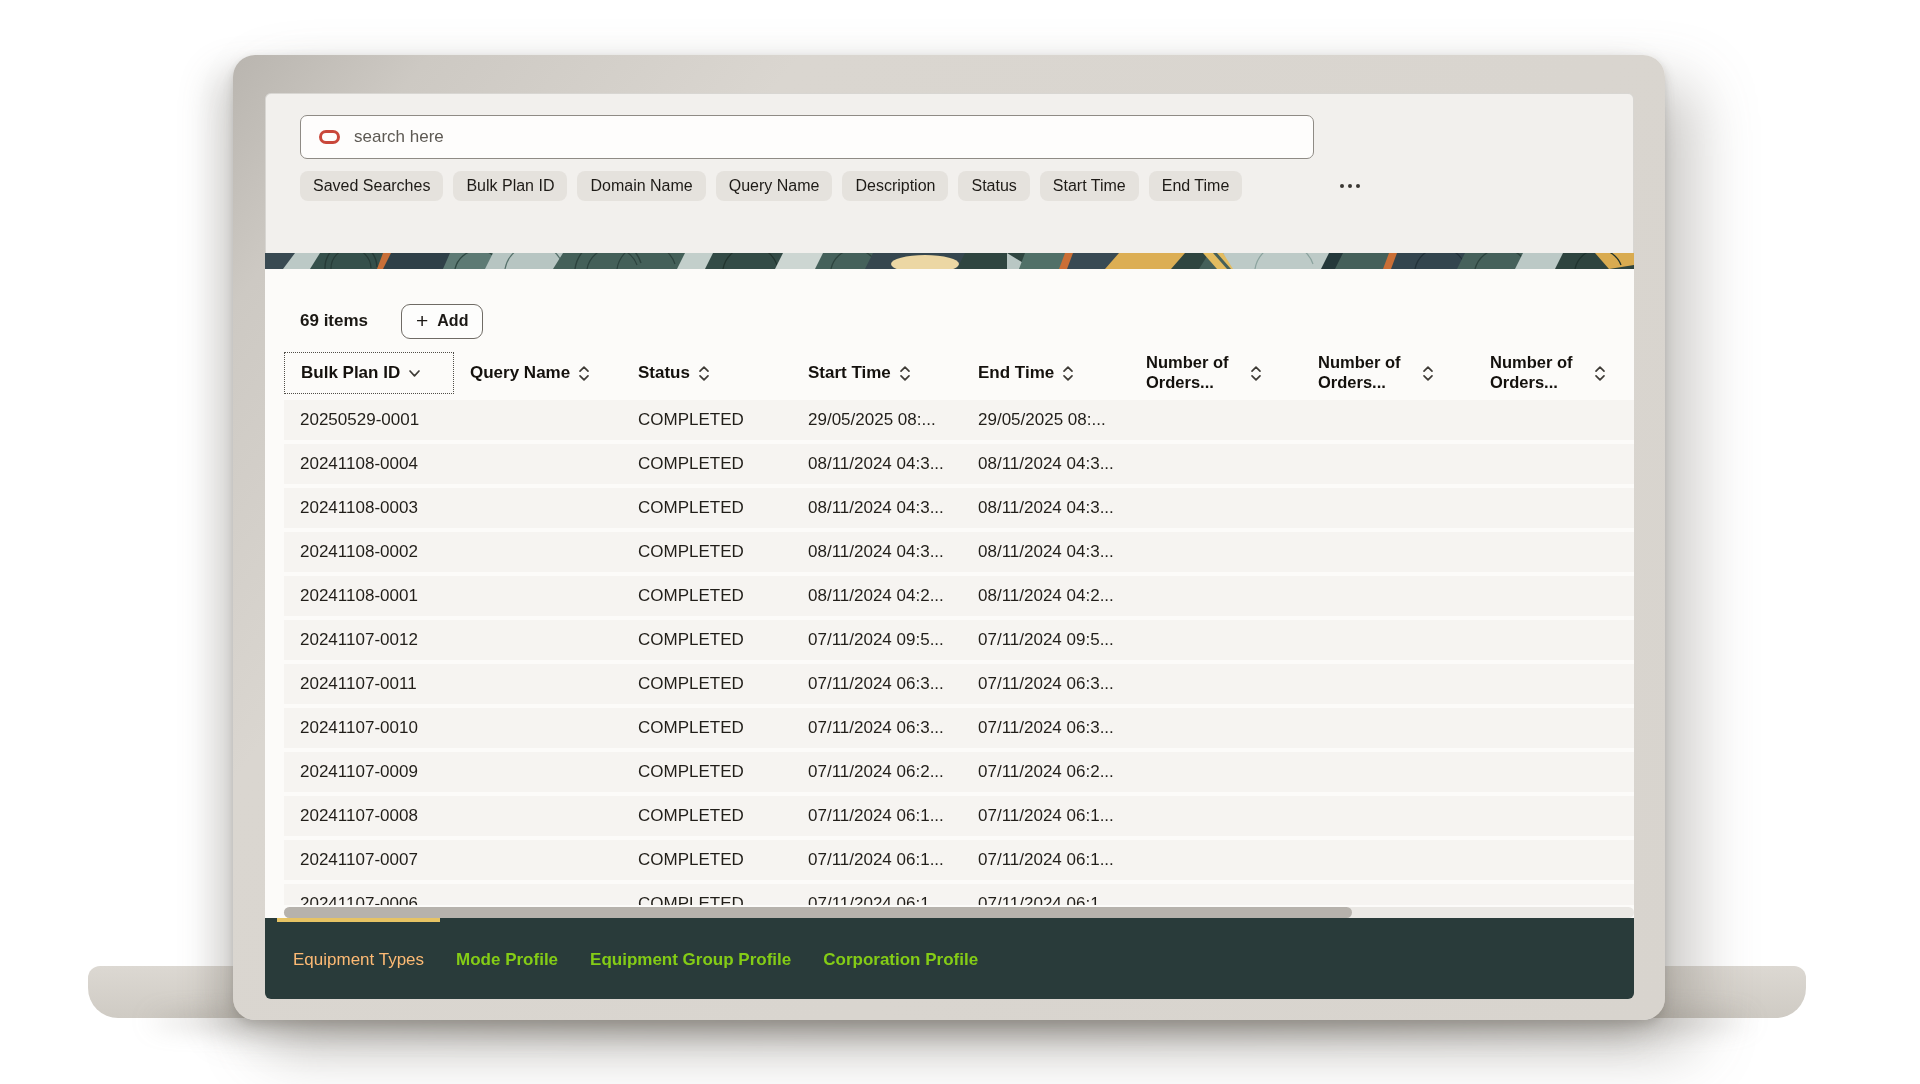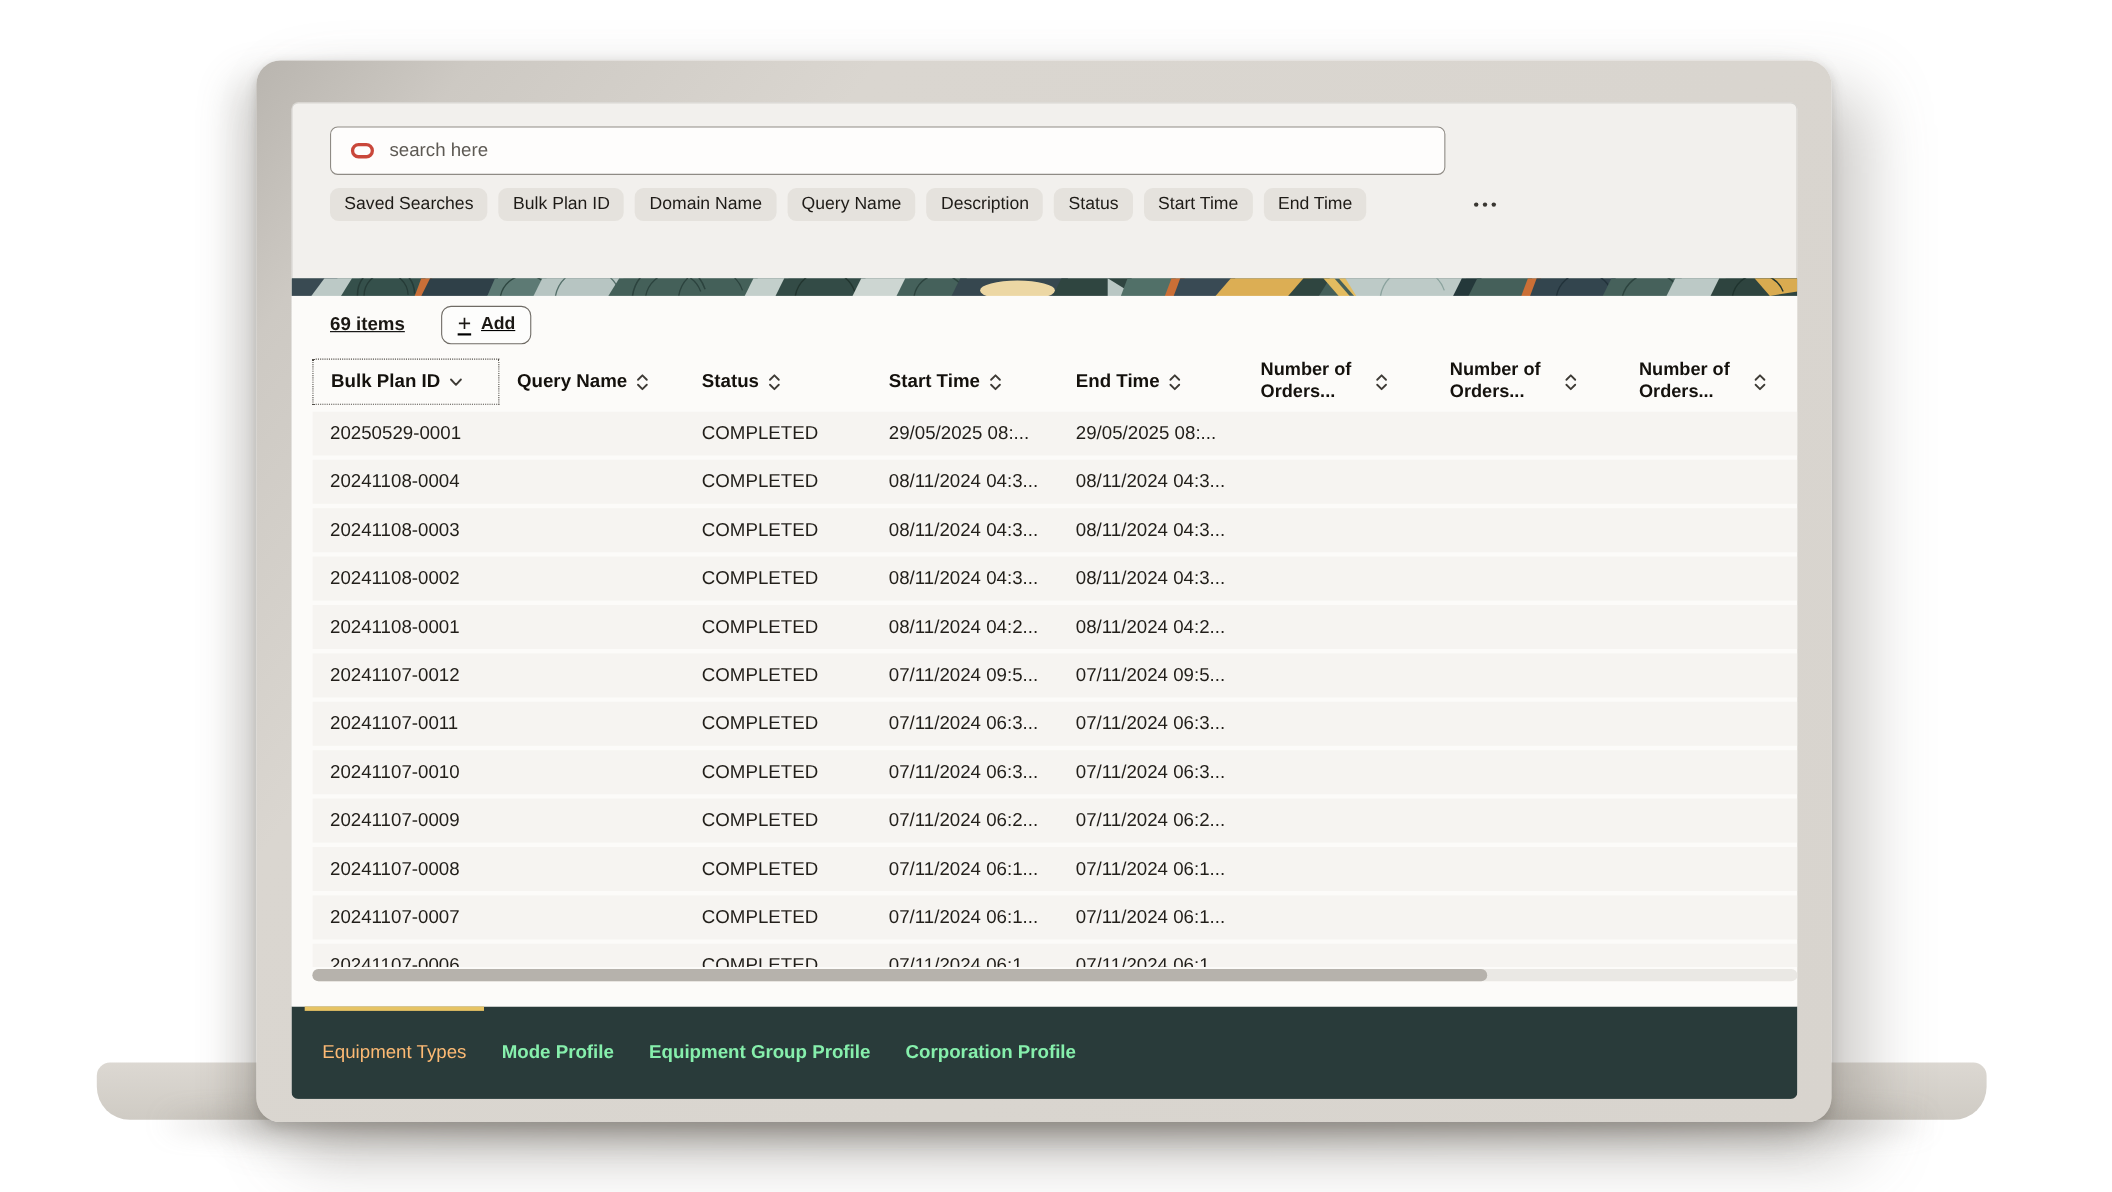--- a/index.html
+++ b/index.html
@@ -37,21 +37,21 @@
           padding:0 13px; font-size:16px; color:#1e1b17; margin-right:10px; white-space:nowrap; cursor:pointer; }
   .chips-overflow { margin-left:82px; display:flex; gap:4px; align-items:center; cursor:pointer; padding:6px; }
   .chips-overflow i { width:4px; height:4px; border-radius:50%; background:#3a3732; }
 
   
   .banner { height:16px; flex:none; line-height:0; }
   .banner svg { width:100%; height:16px; display:block; }
 
   
   .main { flex:1; background:#fcfbf9; position:relative; }
-  .toolbar { display:flex; align-items:center; margin:8px 0 0 35px; height:36px;text-decoration:underline; }
+  .toolbar { display:flex; align-items:center; margin:34px 0 0 35px; height:36px; }
   .items-count { font-size:17px; font-weight:700; color:#1b1814; }
   .add-btn { margin-left:33px; height:35px; border:1px solid #6f6b65; border-radius:9px;
              background:#fdfdfc; display:flex; align-items:center; gap:9px; padding:0 14px;
              font-size:16px; font-weight:700; color:#1b1814; cursor:pointer; }
   .add-btn .plus { font-size:21px; font-weight:400; line-height:1; margin-top:-2px; }
 
   
   .table { margin:13px 0 0 19px; width:1350px; }
   .thead { display:flex; height:42px; }
   .th { display:flex; align-items:center; padding-left:16px; position:relative;
@@ -70,21 +70,21 @@
   .td { display:flex; align-items:center; padding-left:16px; font-size:17px; color:#211e19; white-space:nowrap; }
 
   
   .hscroll { margin:2px 0 0 19px; width:1350px; height:11px; background:#eae8e4; border-radius:6px; }
   .hscroll .thumb { width:1068px; height:11px; background:#b6b2ac; border-radius:6px; }
 
   
   .bottom-nav { flex:none; height:84px; background:#293b3a; display:flex; align-items:center;
                 padding-left:12px; }
   .tab { position:relative; height:100%; display:flex; align-items:center; padding:0 16px;
-         font-size:17px; font-weight:600; color:#86efac; cursor:pointer; white-space:nowrap; }
+         font-size:17px; font-weight:600; color:#84cc16; cursor:pointer; white-space:nowrap; }
   .tab.active { color:#fdba74; font-weight:400; }
   .tab.active::before { content:""; position:absolute; left:0; top:0; height:4px; width:100%;
                         background:#e6c364; }
 </style>
 </head>
 <body>
 
 <div class="stage">
   <div class="laptop-base"></div>
   <div class="base-shadow"></div>

